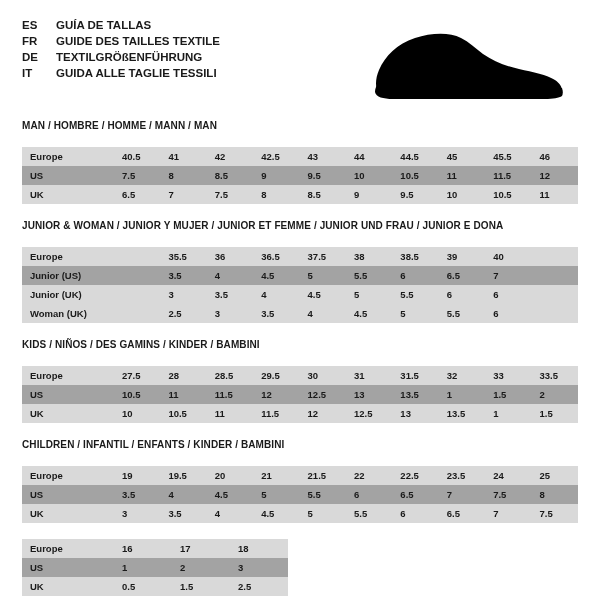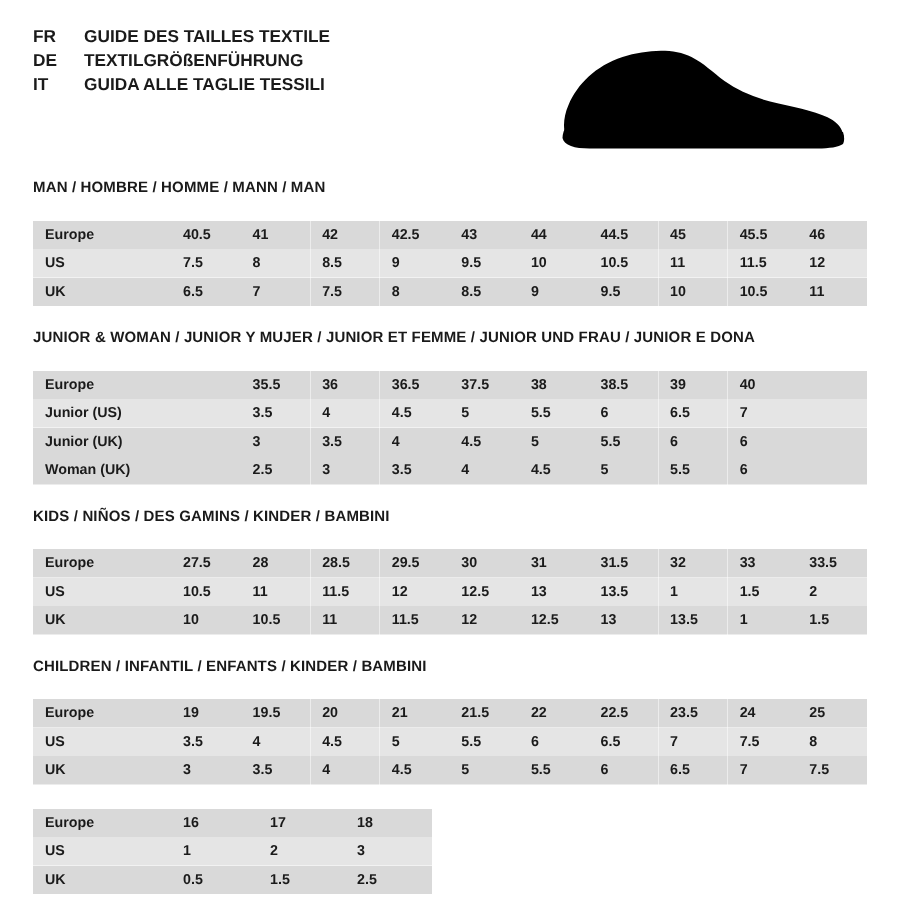--- a/index.html
+++ b/index.html
@@ -82,21 +82,21 @@
     line-height: 11px;
     padding: 4px 0 4px 8px;
     color: #1a1a1a;
     white-space: nowrap;
     overflow: hidden;
   }
   table.sizes tr.shaded td {
     background: #d9d9d9;
   }
   table.sizes tr.plain td {
-    background: #e5e5e5;
+    background: #a3a3a3;
   }
   table.sizes td.label {
     width: 84px;
   }
 
   
   table.sizes.babies {
     width: 236px;
     table-layout: fixed;
   }
@@ -104,20 +104,24 @@
   table.sizes.babies td.val { width: 50px; }
 </style>
 </head>
 <body>
 
 <div class="page">
 
   <div class="header">
     <table class="lang-table">
       <tbody>
+        <tr>
+          <td class="lang-code">ES</td>
+          <td class="lang-text">GUÍA DE TALLAS</td>
+        </tr>
         <tr>
           <td class="lang-code">FR</td>
           <td class="lang-text">GUIDE DES TAILLES TEXTILE</td>
         </tr>
         <tr>
           <td class="lang-code">DE</td>
           <td class="lang-text">TEXTILGRÖßENFÜHRUNG</td>
         </tr>
         <tr>
           <td class="lang-code">IT</td>

